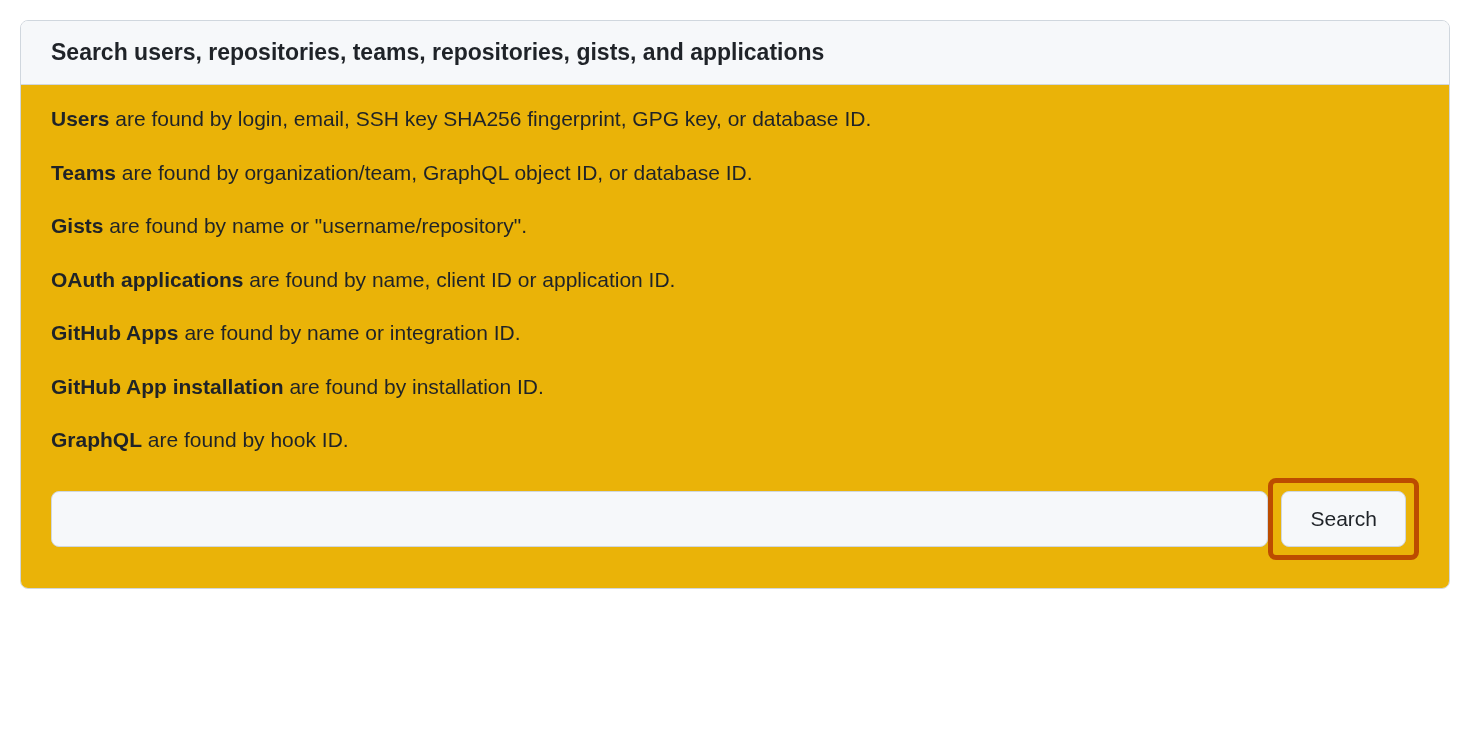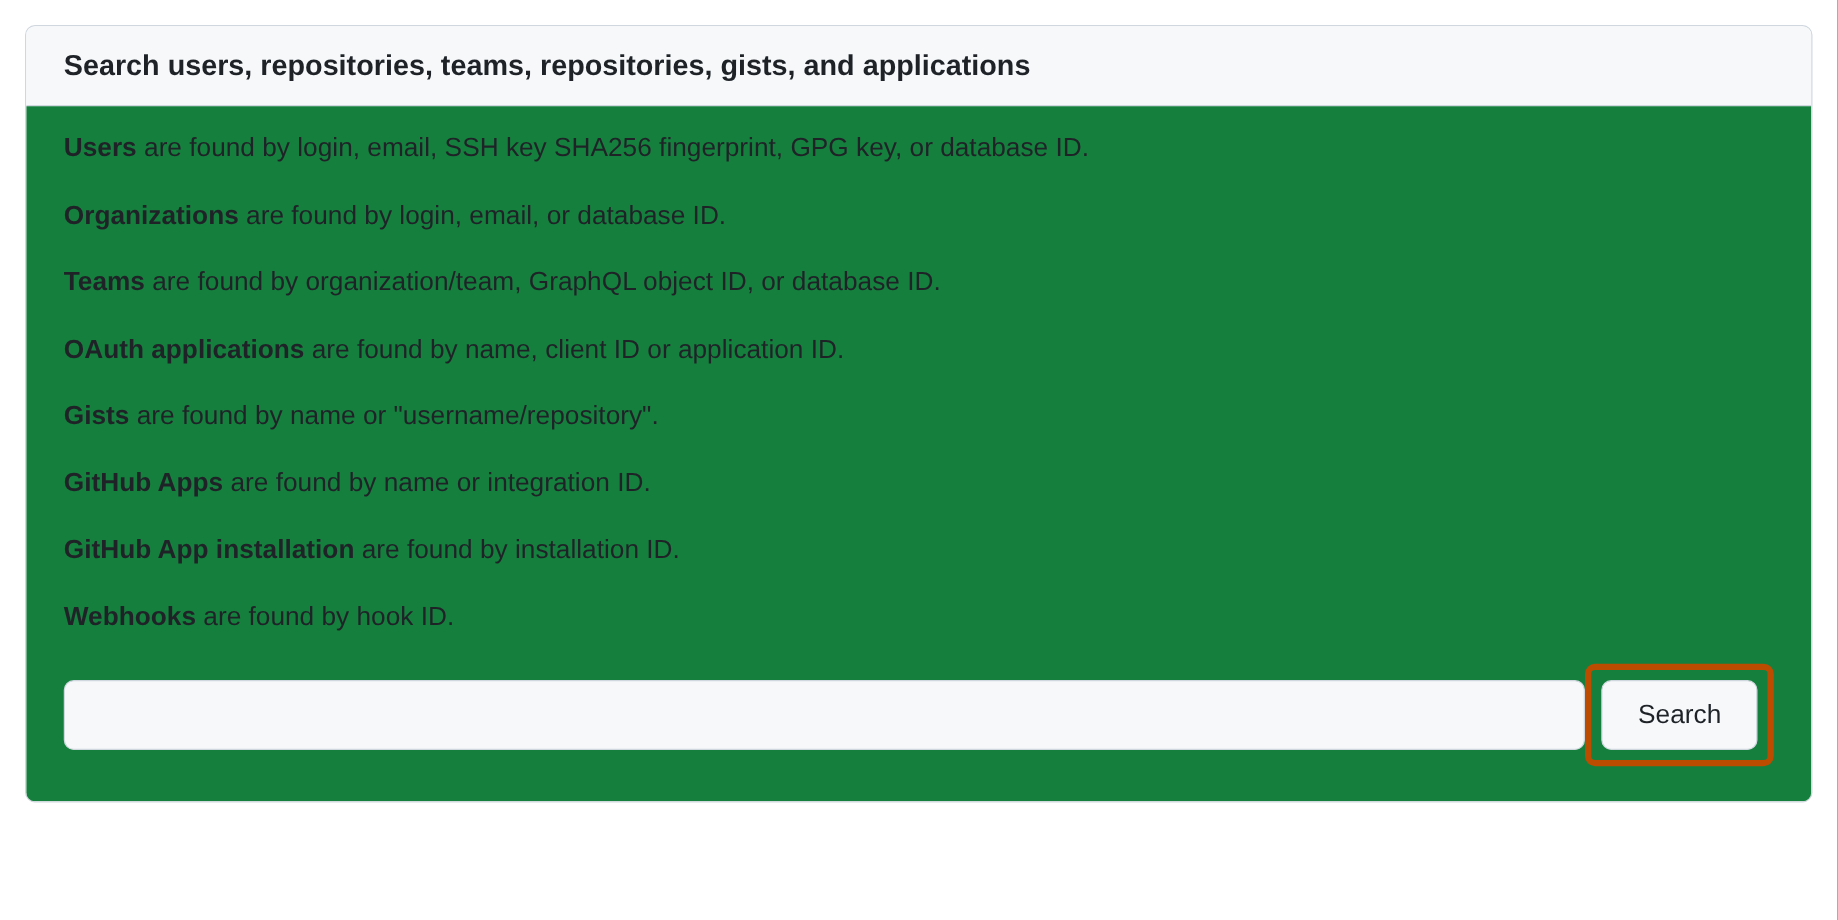--- a/index.html
+++ b/index.html
@@ -21,21 +21,21 @@
     .panel-header {
       background: #f6f8fa;
       border-bottom: 1px solid #d0d7de;
       padding: 18px 30px;
       font-size: 23px;
       font-weight: 600;
       color: #1f2328;
     }
     .panel-body {
       padding: 18px 30px 28px 30px;
-      background: #15803d;
+      background: #eab308;
     }
     .help-line {
       font-size: 21px;
       line-height: 1.5;
       margin-bottom: 22px;
       color: #1f2328;
     }
     .help-line strong {
       font-weight: 600;
     }
@@ -76,39 +76,36 @@
 <body>
 
 <div class="panel">
   <div class="panel-header">Search users, repositories, teams, repositories, gists, and applications</div>
   <div class="panel-body">
 
     <p class="help-line">
       <strong>Users</strong><span> are found by login, email, SSH key SHA256 fingerprint, GPG key, or database ID.</span>
     </p>
     <p class="help-line">
-      <strong>Organizations</strong><span> are found by login, email, or database ID.</span>
-    </p>
-    <p class="help-line">
       <strong>Teams</strong><span> are found by organization/team, GraphQL object ID, or database ID.</span>
     </p>
     <p class="help-line">
-      <strong>OAuth applications</strong><span> are found by name, client ID or application ID.</span>
+      <strong>Gists</strong><span> are found by name or "username/repository".</span>
     </p>
     <p class="help-line">
-      <strong>Gists</strong><span> are found by name or "username/repository".</span>
+      <strong>OAuth applications</strong><span> are found by name, client ID or application ID.</span>
     </p>
     <p class="help-line">
       <strong>GitHub Apps</strong><span> are found by name or integration ID.</span>
     </p>
     <p class="help-line">
       <strong>GitHub App installation</strong><span> are found by installation ID.</span>
     </p>
     <p class="help-line">
-      <strong>Webhooks</strong><span> are found by hook ID.</span>
+      <strong>GraphQL</strong><span> are found by hook ID.</span>
     </p>
 
     <div class="search-row">
       <input type="text" class="search-input" value="" style="">
       <div class="search-button-highlight">
         <button class="search-button">Search</button>
       </div>
     </div>
 
   </div>

